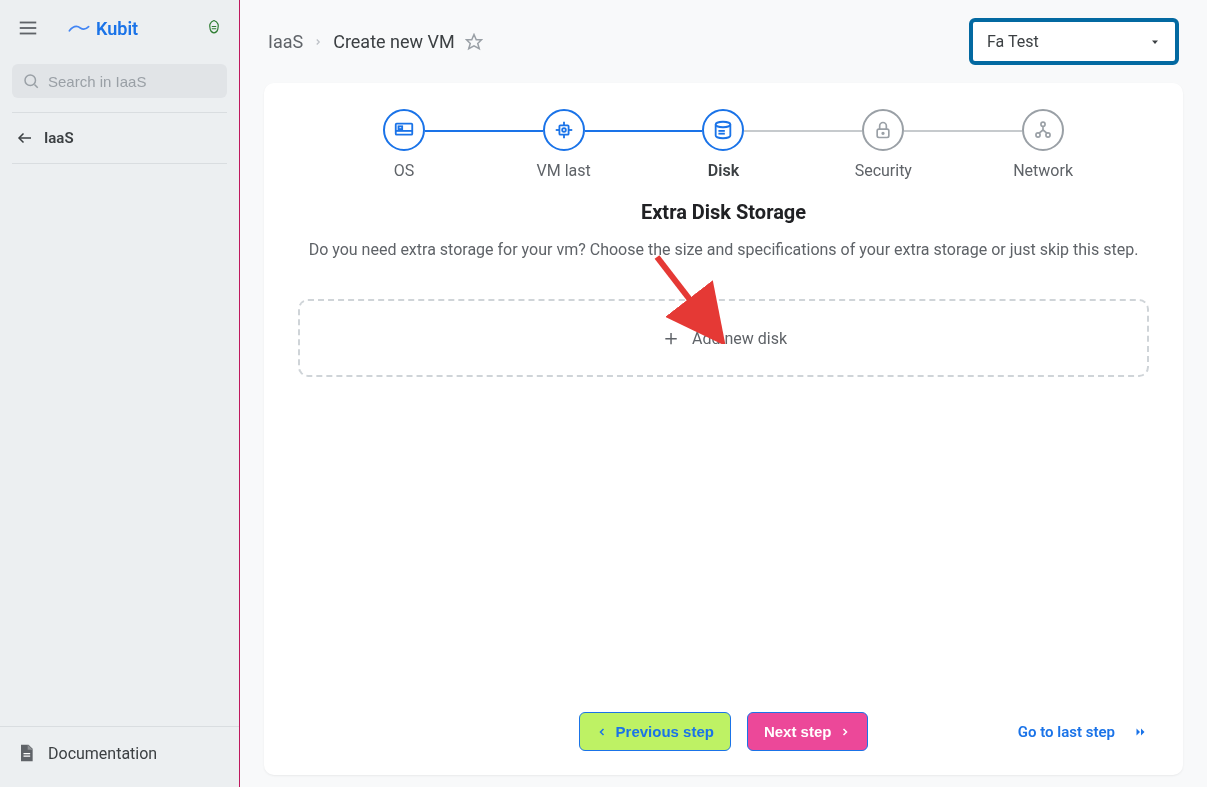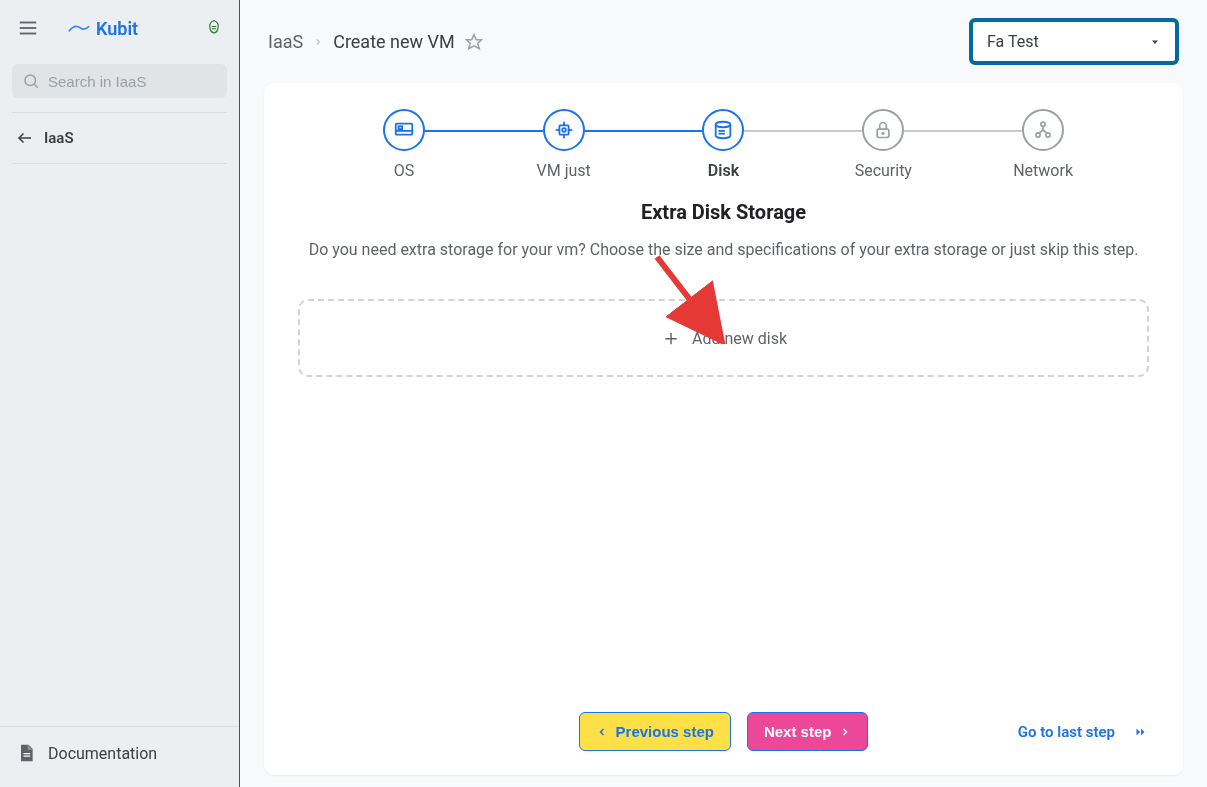--- a/index.html
+++ b/index.html
@@ -196,21 +196,21 @@
     padding: 10px 16px;
     font-size: 15px; font-weight: 600;
     display: inline-flex; align-items: center; gap: 8px;
     cursor: pointer;
     border: 1px solid transparent;
     background: transparent;
   }
   .btn-outline {
     border-color: #1a73e8;
     color: #1a73e8;
-    background: #fde047;
+    background: #bef264;
   }
   .btn-primary {
     background: #ec4899; color: #fff;
     border-color: #1a73e8;
   }
   .skip-link {
     position: absolute; right: 34px;
     color: #1a73e8; font-size: 15px; font-weight: 600;
     display: inline-flex; align-items: center; gap: 18px;
     cursor: pointer;
@@ -330,21 +330,21 @@
           <div class="step-circle">
             <svg width="22" height="22" viewBox="0 0 24 24" fill="none" stroke="currentColor" stroke-width="2">
                 <rect x="7" y="7" width="10" height="10" rx="1"></rect>
                 <circle cx="12" cy="12" r="2"></circle>
                 <line x1="12" y1="3" x2="12" y2="7"></line>
                 <line x1="12" y1="17" x2="12" y2="21"></line>
                 <line x1="3" y1="12" x2="7" y2="12"></line>
                 <line x1="17" y1="12" x2="21" y2="12"></line>
               </svg>
           </div>
-          <span class="step-label">VM just</span>
+          <span class="step-label">VM last</span>
           <div class="step-line"></div>
         </div>
         <div class="step active">
           <div class="step-circle">
             <svg width="22" height="22" viewBox="0 0 24 24" fill="none" stroke="currentColor" stroke-width="2">
                 <ellipse cx="12" cy="6" rx="8" ry="3"></ellipse>
                 <path d="M4 6v12c0 1.7 3.6 3 8 3s8-1.3 8-3V6"></path>
                 <line x1="7" y1="13" x2="14" y2="13"></line>
                 <line x1="7" y1="16" x2="14" y2="16"></line>
               </svg>

